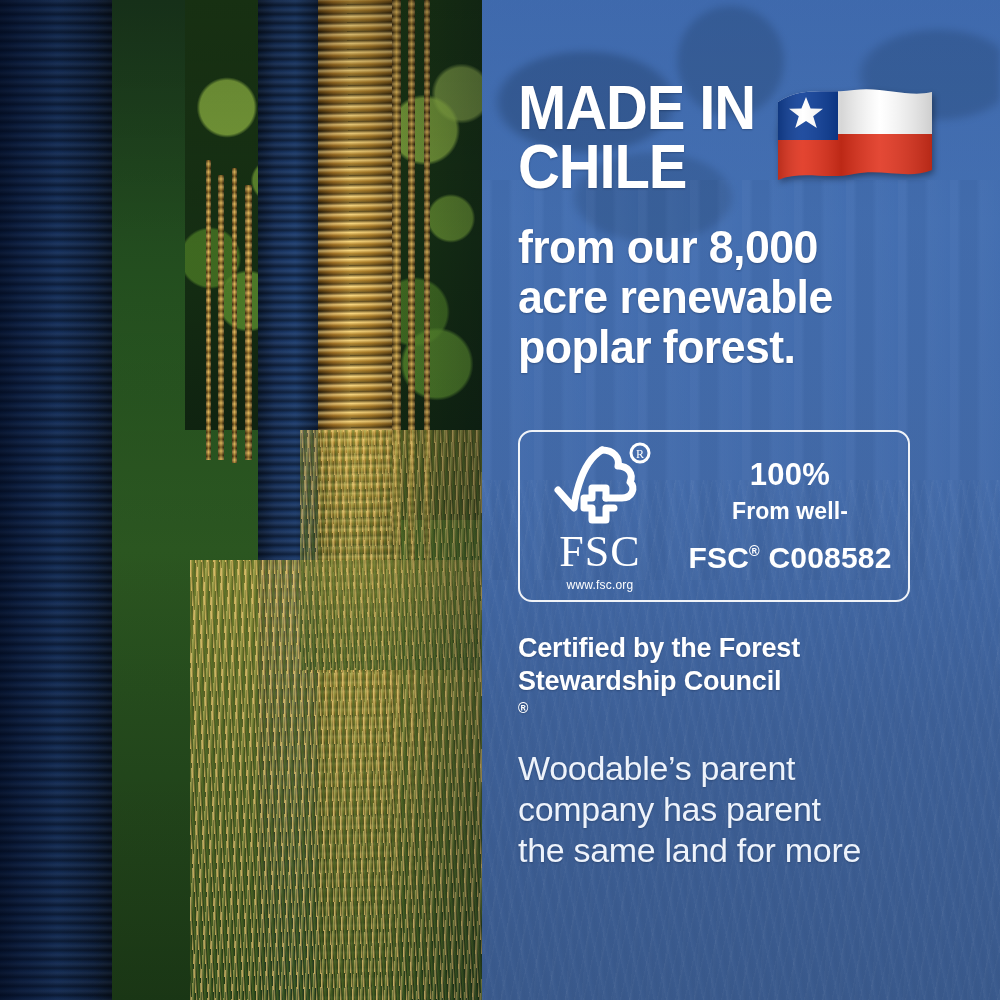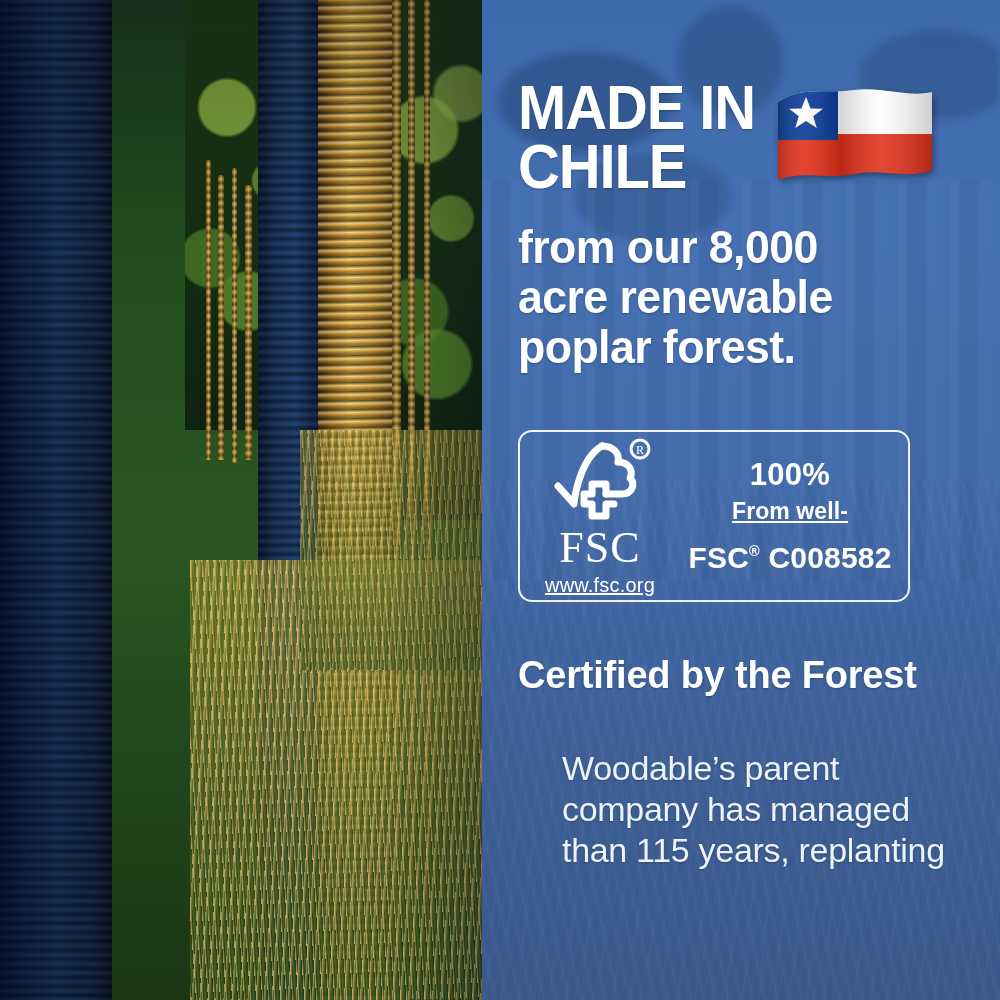--- a/index.html
+++ b/index.html
@@ -195,81 +195,79 @@
     font-family: "Liberation Serif", serif;
     font-size: 44px;
     font-weight: normal;
     letter-spacing: 1px;
     line-height: 1;
     margin-top: -2px;
   }
   .fsc-url {
     color:#fff;
     font-family: "Liberation Sans", sans-serif;
-    font-size: 20px;
+    font-size: 12px;
     margin-top: 4px;
     letter-spacing: 0.2px;
-    text-decoration: underline;
   }
   .fsc-right {
     flex: 1;
     text-align: center;
     color:#fff;
   }
   .fsc-pct {
     font-family: "Liberation Sans", sans-serif;
     font-weight: bold;
     font-size: 31px;
     line-height: 1.1;
     letter-spacing: 0.3px;
   }
   .fsc-claim {
     font-family: "Liberation Sans", sans-serif;
     font-weight: bold;
     font-size: 23px;
     line-height: 1.12;
     margin-top: 7px;
     letter-spacing: 0.1px;
-    text-decoration: underline;
   }
   .fsc-claim span { display:block; }
   .fsc-code {
     font-family: "Liberation Sans", sans-serif;
     font-weight: bold;
     font-size: 30px;
     line-height: 1.1;
     margin-top: 16px;
     letter-spacing: 0.2px;
   }
   .fsc-code sup { font-size: 0.48em; vertical-align: 0.85em; }
 
   .certified {
-    position: absolute; left: 36px; top: 652px; right: 14px;
+    position: absolute; left: 36px; top: 632px; right: 14px;
     color:#ffffff;
     font-family: "Liberation Sans Narrow", "Liberation Sans", sans-serif;
     font-weight: bold;
-    font-size: 38px;
+    font-size: 27px;
     line-height: 1.24;
     letter-spacing: -0.2px;
     text-shadow: 0 1px 2px rgba(10,25,55,0.3);
   }
   .certified span { display:block; }
   .certified sup { font-size: 0.52em; vertical-align: 0.75em; }
 
   .body-copy {
     position: absolute; left: 36px; top: 748px; right: 10px;
     color:#eef3fb;
     font-family: "Liberation Sans Narrow", "Liberation Sans", sans-serif;
     font-weight: normal;
     font-size: 34px;
     line-height: 1.20;
     letter-spacing: -0.3px;
     text-shadow: 0 1px 2px rgba(10,25,55,0.3);
   }
-  .body-copy span { display:block;margin-left:44px; }
+  .body-copy span { display:block; }
 </style>
 </head>
 <body>
 
 <div id="stage">
 
   <div class="photo">
     <div class="sky-gap"></div>
 
     <div class="foliage" style="left:185px; top:0; width:140px; height:430px;"></div>
@@ -359,24 +357,25 @@
             <span>From well-</span>
           </div>
           <div class="fsc-code">
             <span>FSC</span><sup>®</sup>&nbsp;<span>C008582</span>
           </div>
         </div>
       </div>
 
       <div class="certified">
         <span>Certified by the Forest</span>
+        <span><span>Stewardship Council</span><sup>®</sup></span>
       </div>
 
       <div class="body-copy">
         <span>Woodable’s parent</span>
-        <span>company has managed</span>
-        <span>than 115 years, replanting</span>
+        <span>company has parent</span>
+        <span>the same land for more</span>
       </div>
 
     </div>
   </div>
 
 </div>
 
 </body></html>

